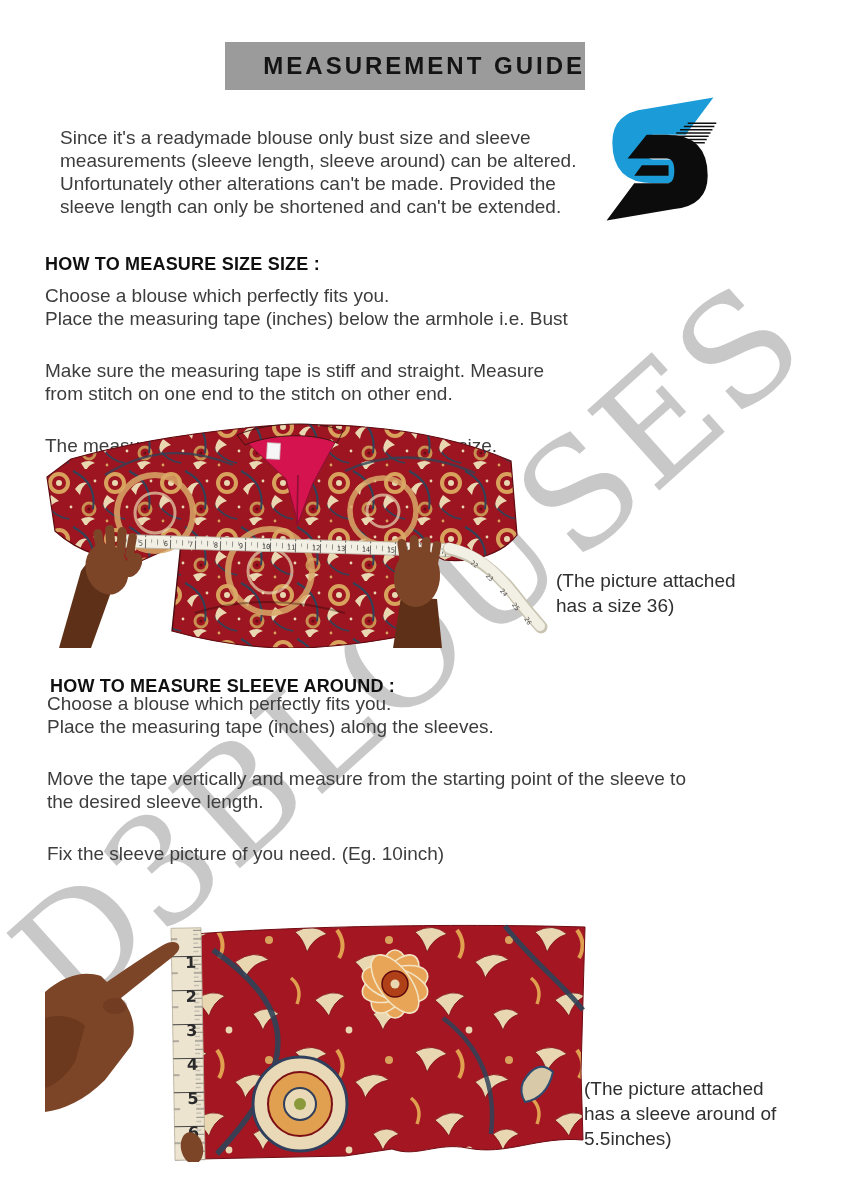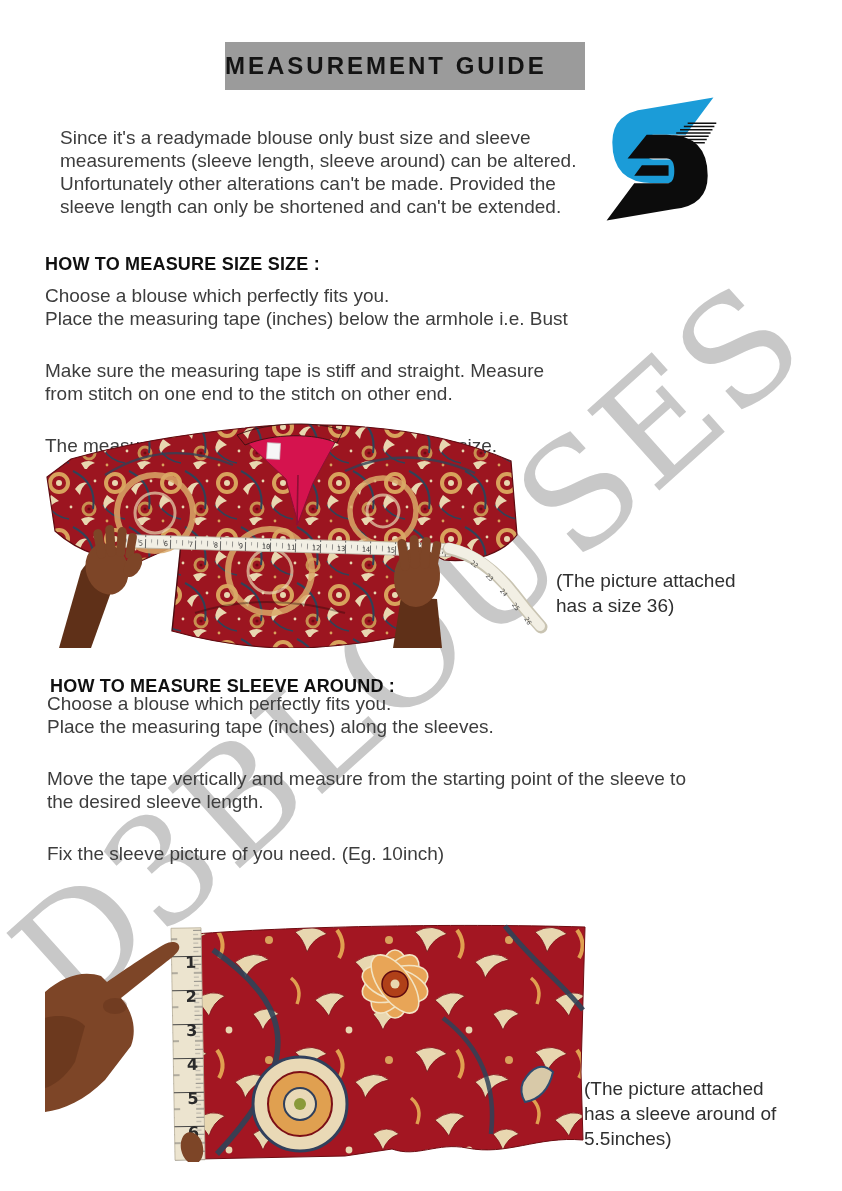--- a/index.html
+++ b/index.html
@@ -12,21 +12,21 @@
   *{margin:0;padding:0;box-sizing:border-box;}
   html,body{background:#ffffff;}
   .page{position:relative;width:842px;height:1191px;background:#fff;overflow:hidden;
         font-family:"Liberation Sans",sans-serif;color:var(--body-text);}
   .watermark{position:absolute;left:408px;top:648px;transform:translate(-50%,-50%) rotate(-42deg);
         font-family:"DejaVu Serif",serif;font-size:148px;letter-spacing:2px;color:var(--watermark);
         white-space:nowrap;z-index:1;}
   .layer{position:absolute;z-index:2;}
   .title-box{left:225px;top:42px;width:360px;height:48px;background:var(--header-bg);
         color:var(--header-text);font-size:24px;font-weight:bold;letter-spacing:3px;
-        text-align:left;line-height:48px;}
+        text-align:right;line-height:48px;}
   .logo{left:598px;top:94px;}
   .intro{left:60px;top:126px;width:560px;font-size:19px;line-height:23px;white-space:pre-line;}
   .sec-heading{font-size:18px;font-weight:bold;color:var(--heading-text);letter-spacing:.2px;}
   .h-bust{left:45px;top:254px;}
   .h-sleeve{left:50px;top:664px;margin-top:12px;}
   .steps{display:flex;flex-direction:column;gap:21px;}
   .steps p{font-size:19px;line-height:23px;white-space:pre-line;margin-bottom:8px;}
   .steps-bust{left:45px;top:284px;width:600px;}
   .steps-sleeve{left:47px;top:692px;width:745px;}
   .caption{font-size:19px;line-height:25px;color:#2f2f2f;white-space:pre-line;}

